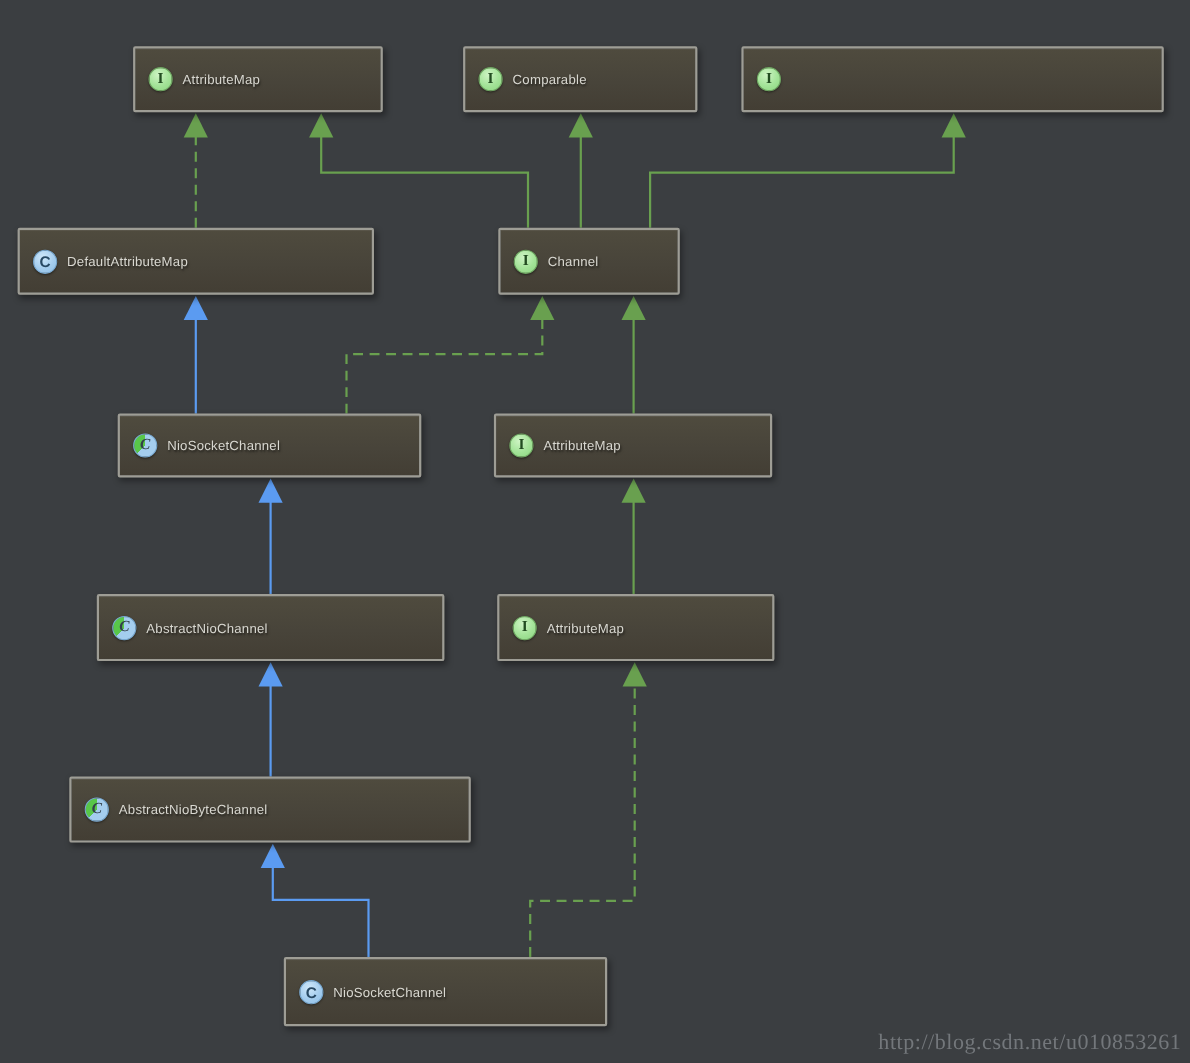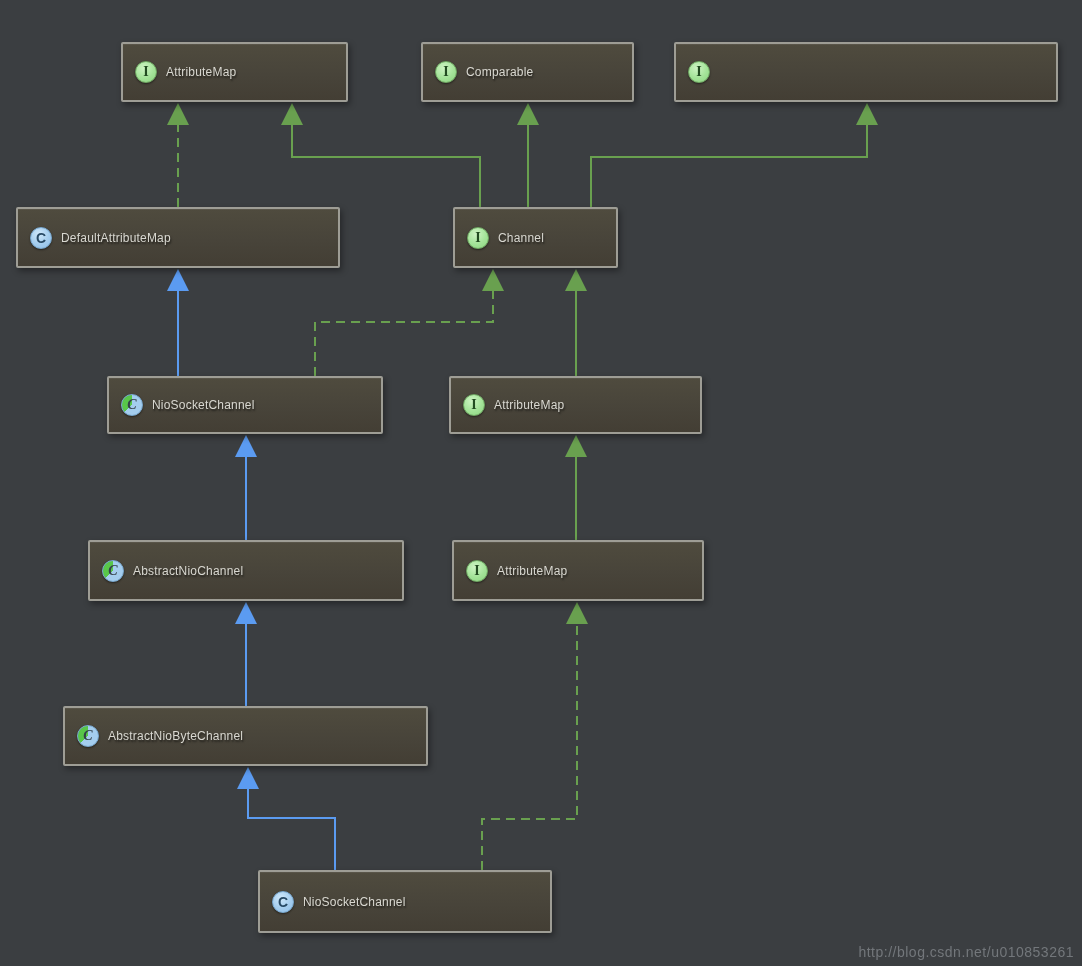--- a/index.html
+++ b/index.html
@@ -61,22 +61,22 @@
     border:1px solid #78a8d0;
   }
   .icon.abstract-class .glyph{
     color:#33404a;font-family:"Liberation Serif",serif;
     font-style:italic;font-weight:bold;font-size:14px;line-height:1;
   }
   .watermark{
     position:absolute;
     right:8px;bottom:6px;
     color:#73777b;
-    font-family:Liberation Sans, sans-serif;
-    font-size:14px;
+    font-family:Liberation Serif, serif;
+    font-size:20px;
     letter-spacing:.5px;
     white-space:nowrap;
   }
 </style>
 </head>
 <body>
 
 <div class="canvas">
   <svg id="edges-layer" viewBox="0 0 1082 966">
       <g>

